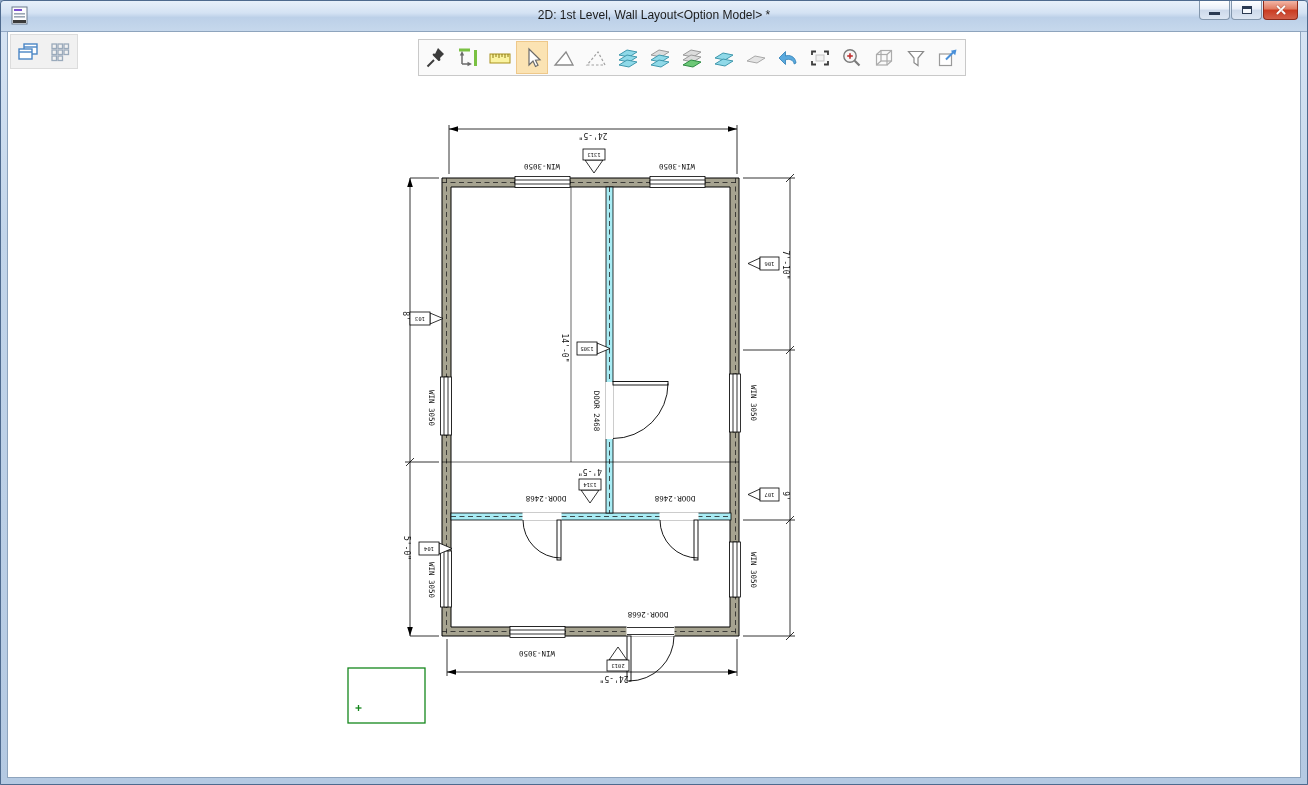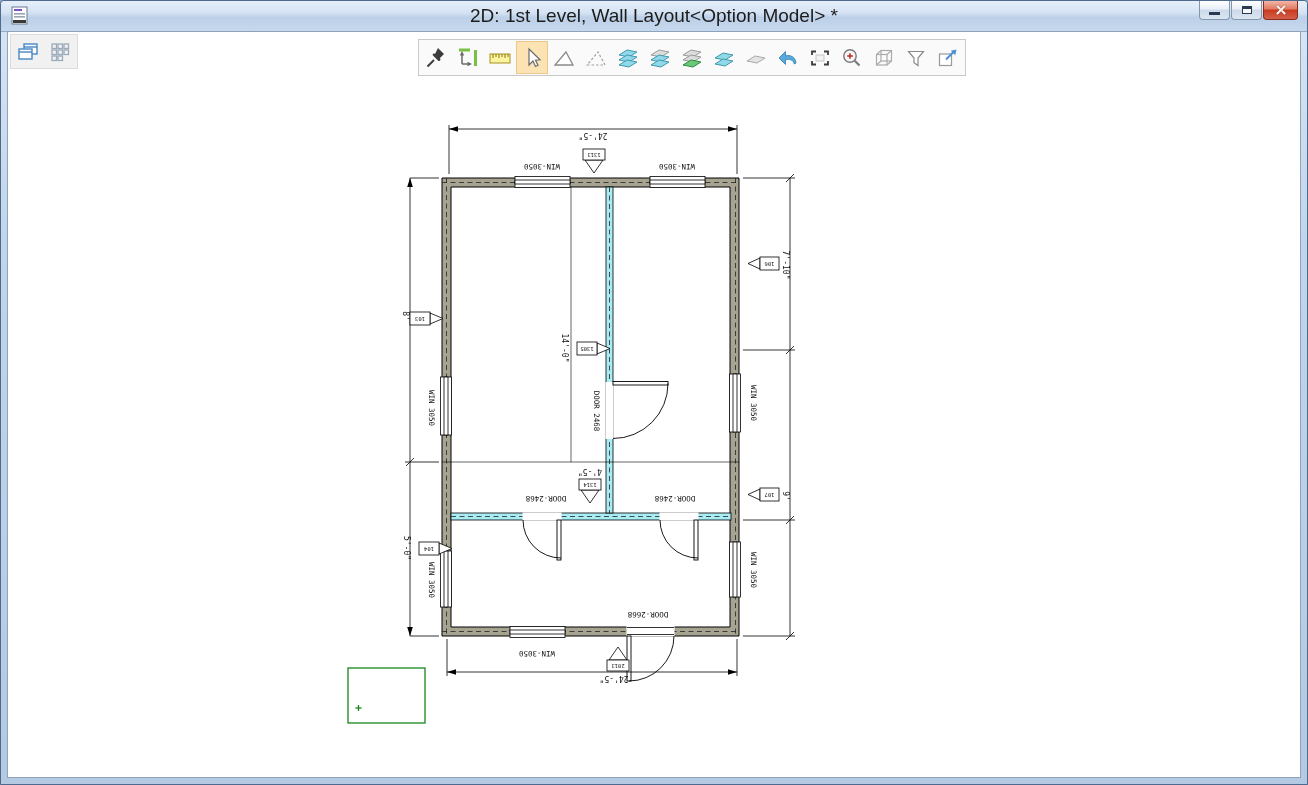--- a/index.html
+++ b/index.html
@@ -4,21 +4,21 @@
 <style>
   html,body{margin:0;padding:0;}
   body{width:1308px;height:785px;overflow:hidden;font-family:"Liberation Sans",sans-serif;background:#8ea6c4;}
   .window{position:absolute;left:0;top:0;width:1306px;height:783px;border:1px solid #4e6a8e;
     background:linear-gradient(180deg,#d9e6f5 0%,#c2d5ea 30%,#b4c9e2 100%);border-radius:4px 4px 0 0;}
   .titlebar{position:absolute;left:0;top:0;right:0;height:30px;
     background:linear-gradient(180deg,#e7f0fa 0%,#d4e2f3 40%,#bcd0e8 55%,#c6d8ec 100%);
     border-bottom:1px solid #93a9c6;border-radius:4px 4px 0 0;}
   .app-icon{position:absolute;left:9px;top:5px;width:20px;height:20px;}
   .title{position:absolute;left:0;right:0;top:0;height:14px;line-height:29px;text-align:center;
-    font-size:19px;color:#1c1c1c;}
+    font-size:12px;color:#1c1c1c;}
   .win-controls{position:absolute;top:0;right:9px;display:flex;gap:1px;}
   .wbtn{height:19px;border:1px solid #8397ad;border-top:none;border-radius:0 0 4px 4px;
     display:flex;align-items:center;justify-content:center;position:relative;box-sizing:border-box;}
   .wbtn.min,.wbtn.res{width:31px;background:linear-gradient(180deg,#ffffff,#e9eff8 45%,#ccd9ea 50%,#dce6f3);}
   .wbtn.close{width:35px;background:linear-gradient(180deg,#f3b5a5,#e07a60 45%,#ca3a20 50%,#d2604a);border-color:#8e2a1a;}
   .glyph-min{width:11px;height:3px;background:#2a3a52;margin-top:6px;}
   .glyph-res{width:10px;height:8px;border:1.5px solid #2a3a52;border-top-width:3px;box-sizing:border-box;background:#f4f8fd;}
   .glyph-x{position:absolute;left:50%;top:50%;width:12px;height:2.2px;background:#fff;border-radius:1px;box-shadow:0 0 1px #7a2315;}
   .glyph-x.a{transform:translate(-50%,-50%) rotate(45deg);}
   .glyph-x.b{transform:translate(-50%,-50%) rotate(-45deg);}

